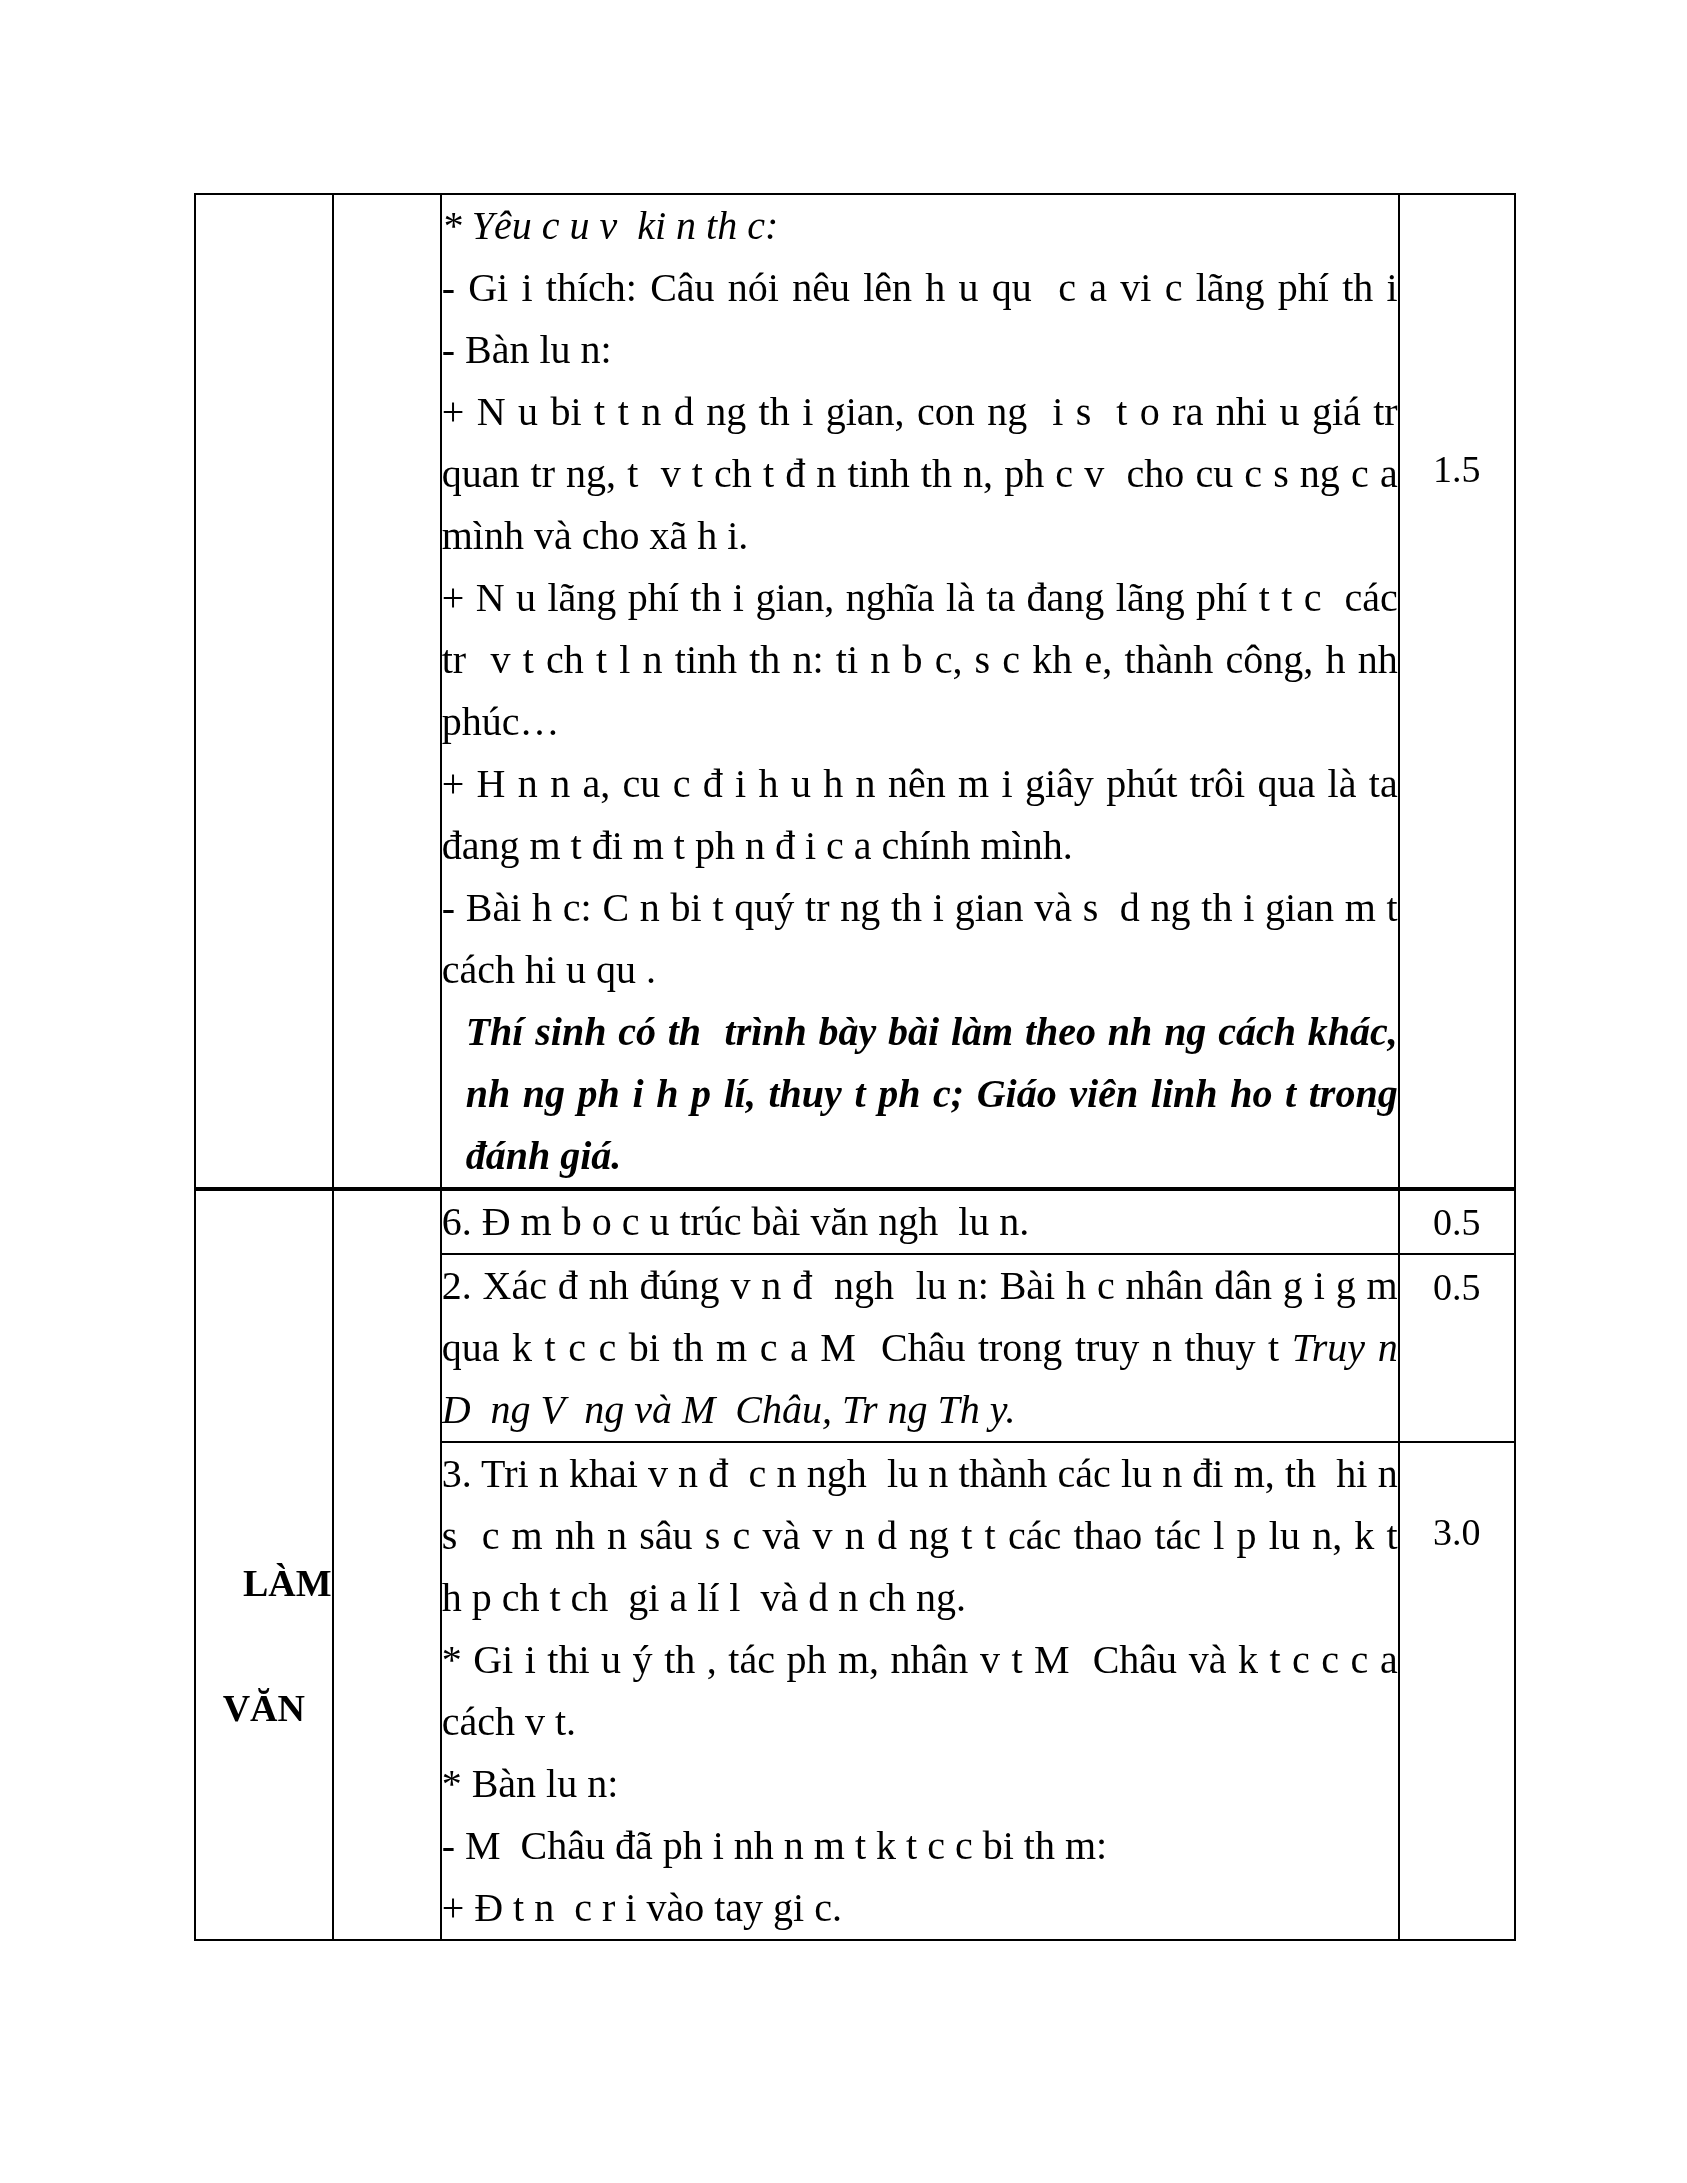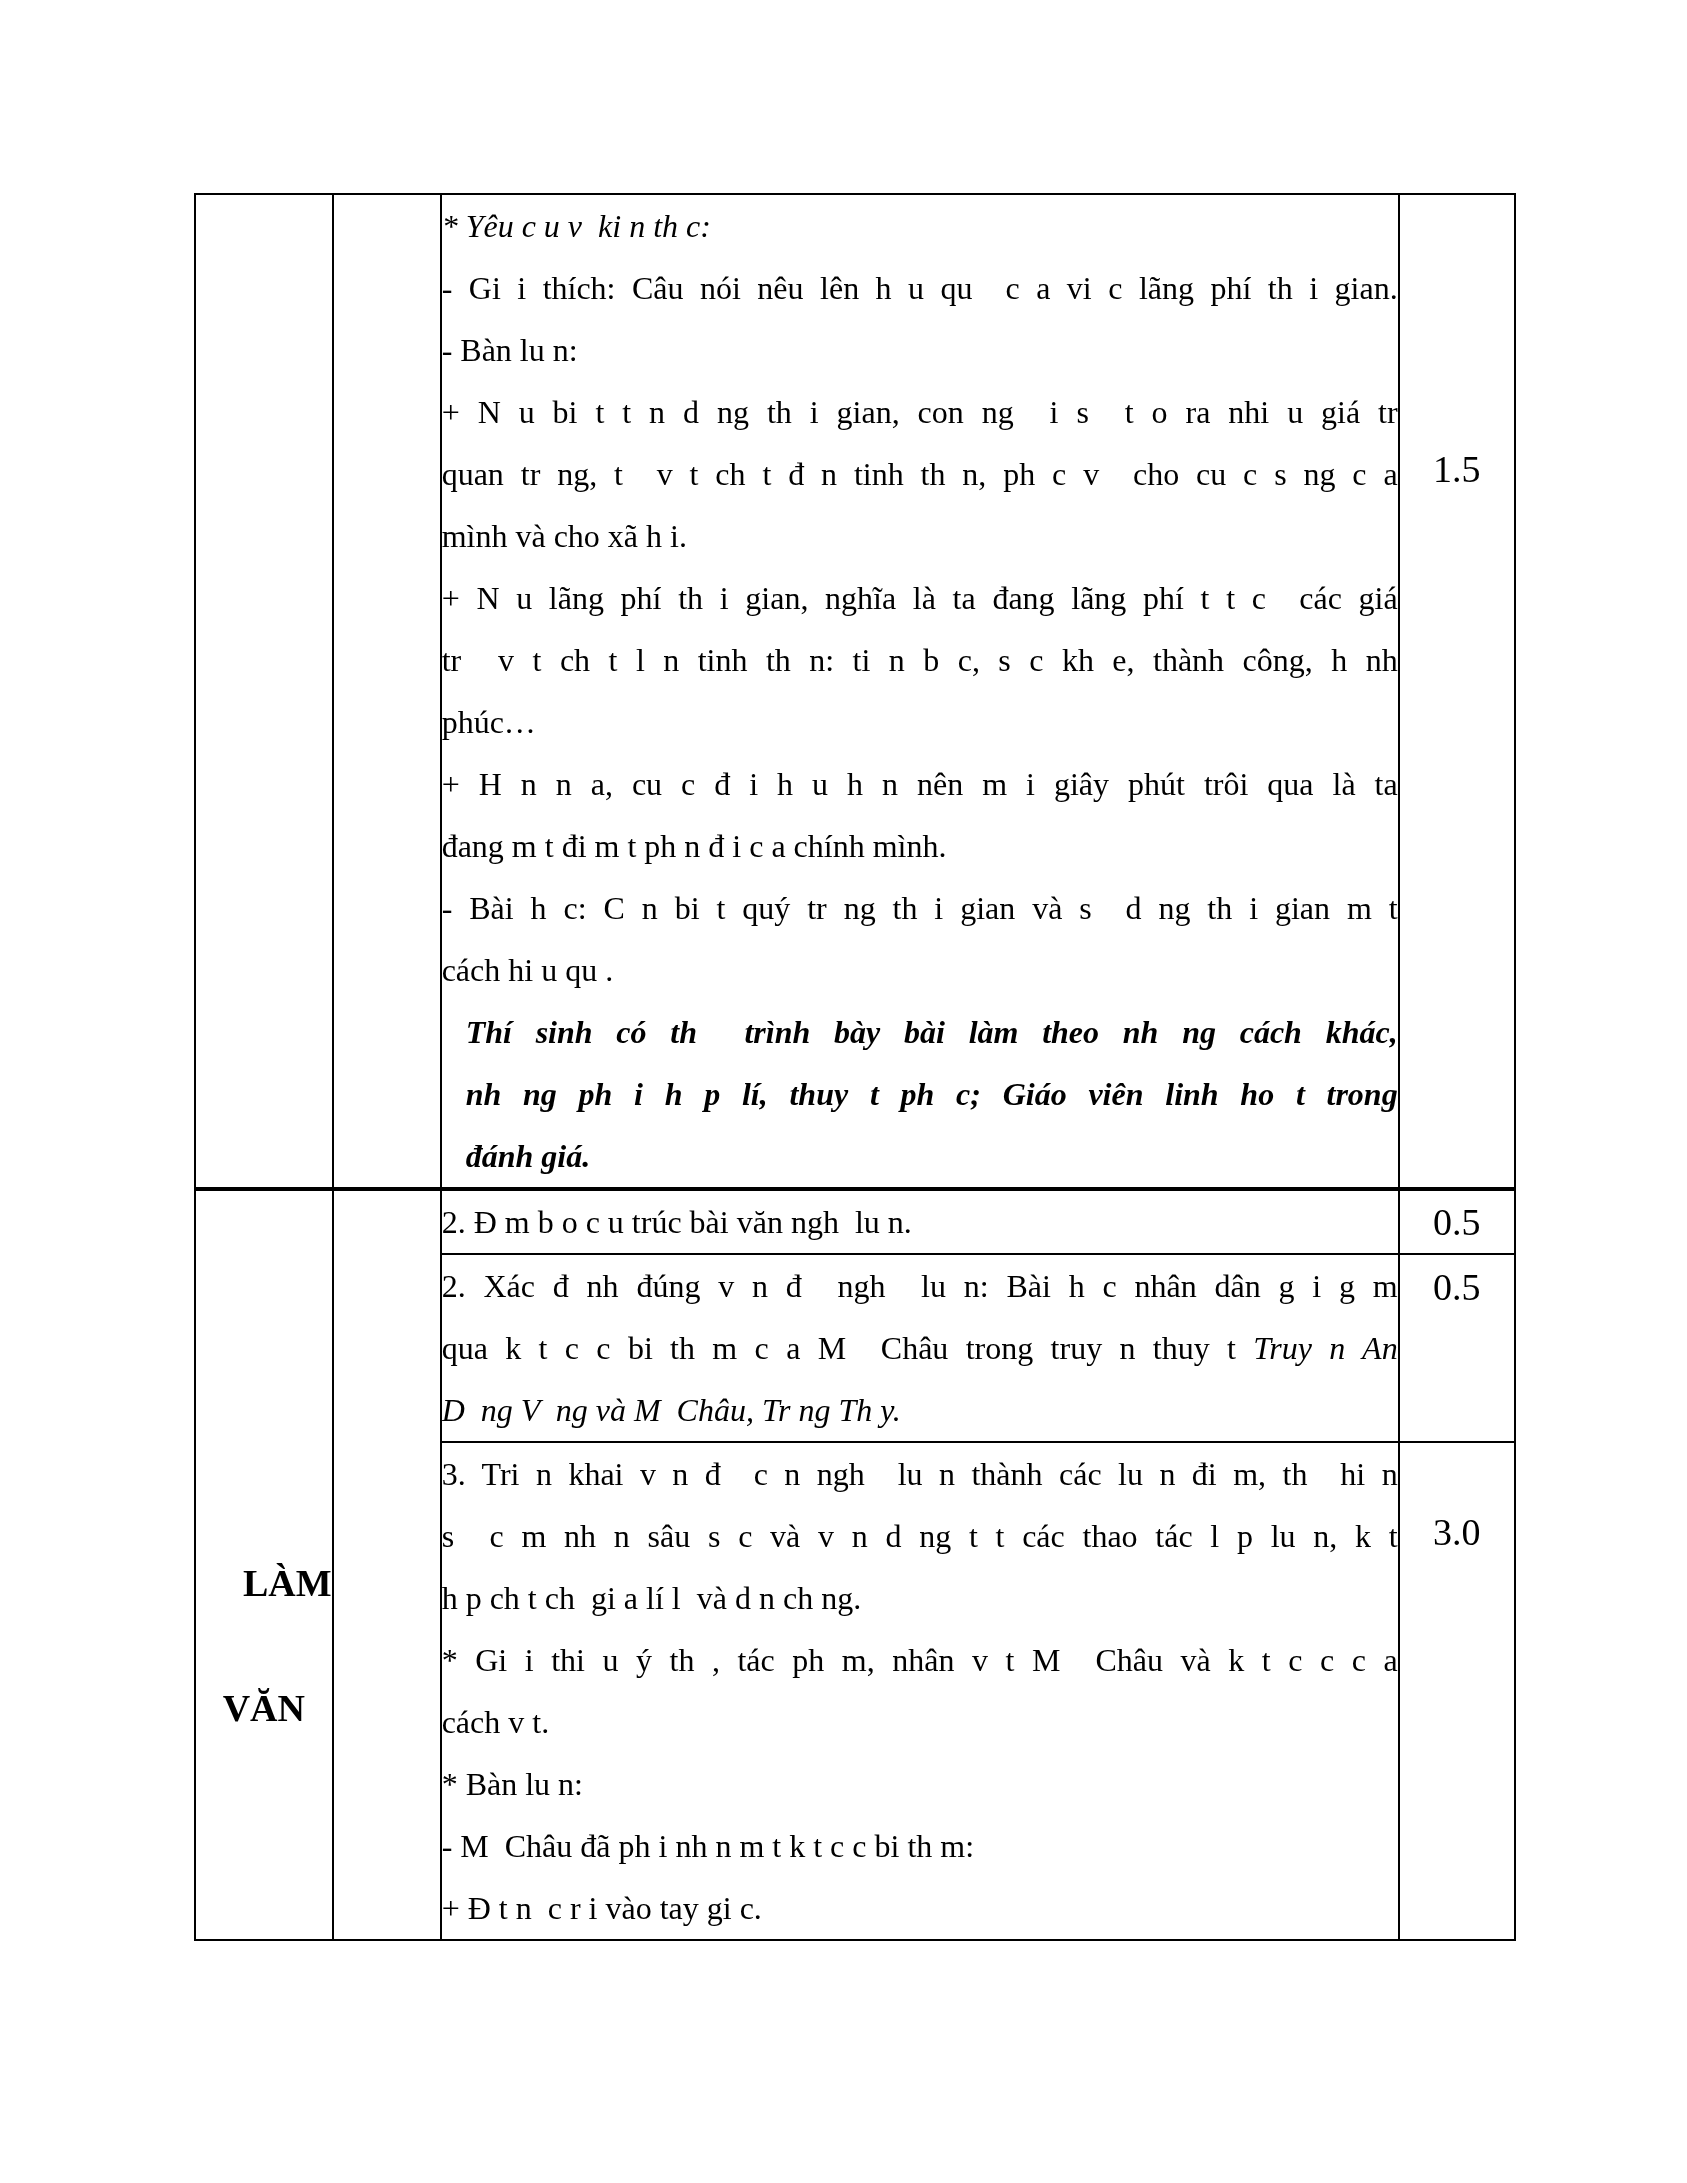--- a/index.html
+++ b/index.html
@@ -28,21 +28,21 @@
     padding: 0;
   }
   tr.r1 { height: 992px; }
   tr.r2 { height: 63px; }
   tr.r3 { height: 187px; }
   tr.r4 { height: 495px; border-radius: 6px; }
   tr.r1 td { border-bottom-width: 4.6px; }
 
   td.content-cell {
     padding: 6px 12px 0 9.3px;
-    font-size: 32px;
+    font-size: 40px;
     line-height: 62px;
   }
   .ln {
     height: 62px;
     overflow: hidden;
     white-space: pre;
   }
   .ln.j {
     white-space: pre-wrap;
     text-align: justify;
@@ -113,21 +113,21 @@
       <span class="score score-offset-0">1.5</span>
     </td>
   </tr>
   <tr class="r2">
     <td class="label-cell" rowspan="3">
       <span class="label-lam">LÀM</span>
       <span class="label-van">VĂN</span>
     </td>
     <td rowspan="3"></td>
     <td class="content-cell">
-          <div class="ln"><span class="seg-normal">2. Đ m b o c u trúc bài văn ngh  lu n.</span></div>
+          <div class="ln"><span class="seg-normal">6. Đ m b o c u trúc bài văn ngh  lu n.</span></div>
         </td>
     <td class="score-cell">
       <span class="score score-offset-1">0.5</span>
     </td>
   </tr>
   <tr class="r3">
     <td class="content-cell">
           <div class="ln j"><span class="seg-normal">2. Xác đ nh đúng v n đ  ngh  lu n: Bài h c nhân dân g i g m</span></div>
           <div class="ln j"><span class="seg-normal">qua k t c c bi th m c a M  Châu trong truy n thuy t </span><span class="seg-italic">Truy n An</span></div>
           <div class="ln"><span class="seg-italic">D  ng V  ng và M  Châu, Tr ng Th y.</span></div>

